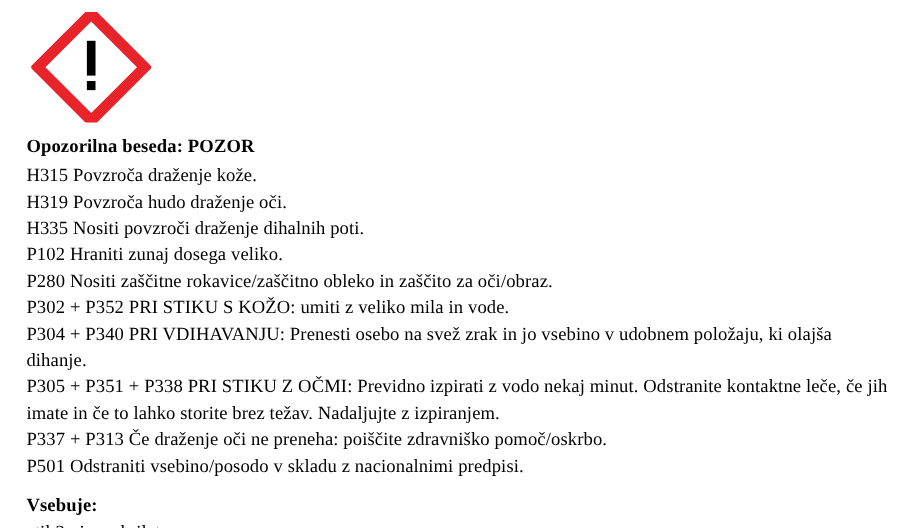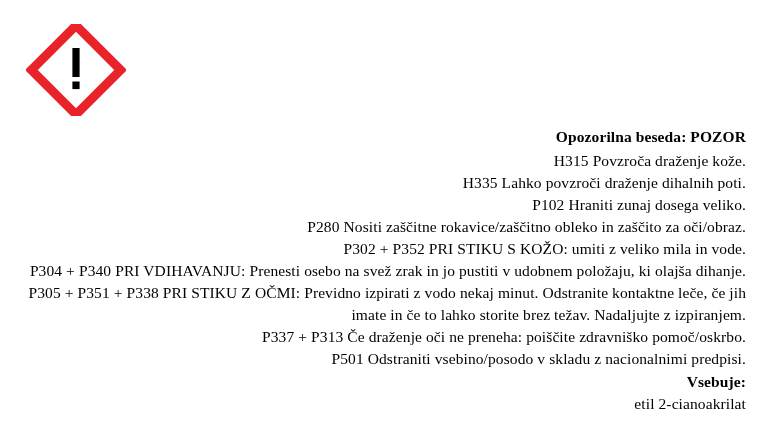--- a/index.html
+++ b/index.html
@@ -12,22 +12,21 @@
     background: #ffffff;
     font-family: "Liberation Serif", serif;
     color: #000000;
     overflow: hidden;
   }
   .page {
     position: relative;
     width: 760px;
     height: 440px;
     box-sizing: border-box;
-    padding: 22px 14px 0 22px;
-    text-align: right;
+    padding: 8px 14px 0 22px;
   }
 
   
   .pictogram-wrap {
     width: 100px;
     height: 92px;
     margin: 2px 0 10px 4px;
   }
   .pictogram {
     display: block;
@@ -42,21 +41,21 @@
   .signal-line {
     font-weight: bold;
     margin-bottom: 2px;
   }
   .phrase {
     margin: 0;
     padding: 0;
   }
   .contains-label {
     font-weight: bold;
-    margin-top: 1px;
+    margin-top: 11px;
   }
   .contains-value {
     margin: 0;
     padding: 0;
   }
 </style>
 </head>
 <body>
 
 <div class="page">
@@ -70,25 +69,26 @@
         <rect x="-3.6" y="-22" width="7.2" height="29" fill="#000000"></rect>
         <rect x="-3.6" y="11.5" width="7.2" height="7.6" fill="#000000"></rect>
       </g>
     </svg>
   </div>
 
   <div class="text-block">
     <div class="signal-line">Opozorilna beseda: POZOR</div>
 
     <div class="phrase">H315 Povzroča draženje kože.</div>
-    <div class="phrase">H335 Lahko povzroči draženje dihalnih poti.</div>
+    <div class="phrase">H319 Povzroča hudo draženje oči.</div>
+    <div class="phrase">H335 Nositi povzroči draženje dihalnih poti.</div>
     <div class="phrase">P102 Hraniti zunaj dosega veliko.</div>
     <div class="phrase">P280 Nositi zaščitne rokavice/zaščitno obleko in zaščito za oči/obraz.</div>
     <div class="phrase">P302 + P352 PRI STIKU S KOŽO: umiti z veliko mila in vode.</div>
-    <div class="phrase">P304 + P340 PRI VDIHAVANJU: Prenesti osebo na svež zrak in jo pustiti v udobnem položaju, ki olajša dihanje.</div>
+    <div class="phrase">P304 + P340 PRI VDIHAVANJU: Prenesti osebo na svež zrak in jo vsebino v udobnem položaju, ki olajša dihanje.</div>
     <div class="phrase">P305 + P351 + P338 PRI STIKU Z OČMI: Previdno izpirati z vodo nekaj minut. Odstranite kontaktne leče, če jih imate in če to lahko storite brez težav. Nadaljujte z izpiranjem.</div>
     <div class="phrase">P337 + P313 Če draženje oči ne preneha: poiščite zdravniško pomoč/oskrbo.</div>
     <div class="phrase">P501 Odstraniti vsebino/posodo v skladu z nacionalnimi predpisi.</div>
 
     <div class="contains-label">Vsebuje:</div>
     <div class="contains-value">etil 2-cianoakrilat</div>
   </div>
 
 </div>
 

